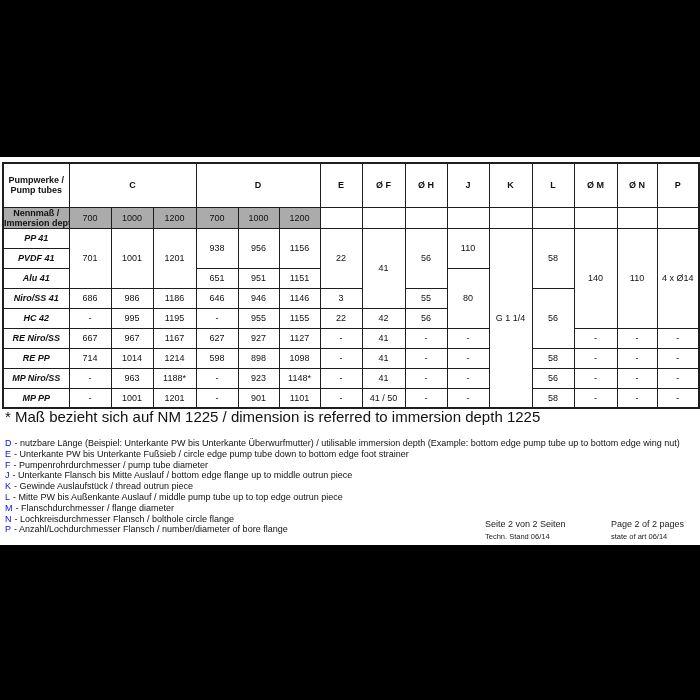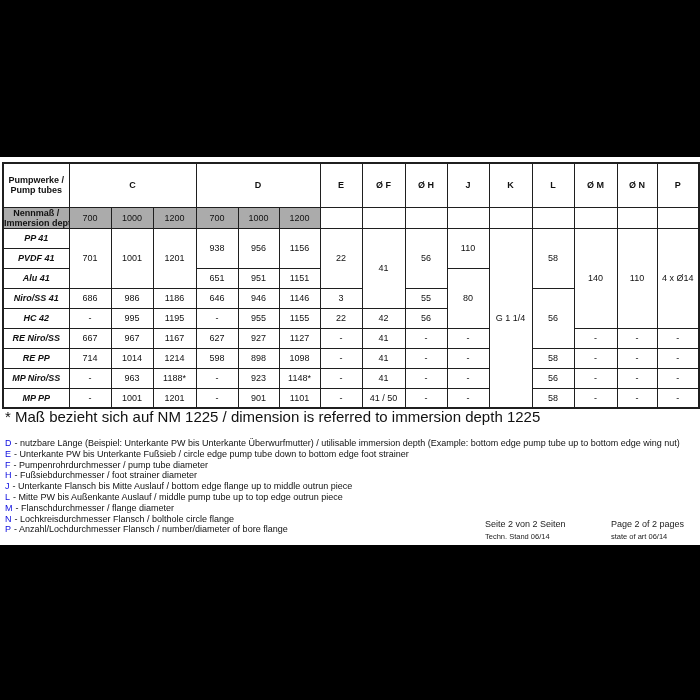--- a/index.html
+++ b/index.html
@@ -238,22 +238,22 @@
       <td>-</td>
     </tr>
   </tbody>
     </table>
 
   <div class="legend">
     <div class="footnote">* Maß bezieht sich auf NM 1225 / dimension is referred to immersion depth 1225</div>
     <div class="legend-item"><span class="key">D</span><span class="txt">- nutzbare Länge (Beispiel: Unterkante PW bis Unterkante Überwurfmutter) / utilisable immersion depth (Example: bottom edge pump tube up to bottom edge wing nut)</span></div>
     <div class="legend-item"><span class="key">E</span><span class="txt">- Unterkante PW bis Unterkante Fußsieb / circle edge pump tube down to bottom edge foot strainer</span></div>
     <div class="legend-item"><span class="key">F</span><span class="txt">- Pumpenrohrdurchmesser / pump tube diameter</span></div>
-    <div class="legend-item"><span class="key">H</span><span class="txt">- Fußsiebdurchmesser / foot strainer diameter</span></div>
     <div class="legend-item"><span class="key">J</span><span class="txt">- Unterkante Flansch bis Mitte Auslauf / bottom edge flange up to middle outrun piece</span></div>
+    <div class="legend-item"><span class="key">K</span><span class="txt">- Gewinde Auslaufstück / thread outrun piece</span></div>
     <div class="legend-item"><span class="key">L</span><span class="txt">- Mitte PW bis Außenkante Auslauf / middle pump tube up to top edge outrun piece</span></div>
     <div class="legend-item"><span class="key">M</span><span class="txt">- Flanschdurchmesser / flange diameter</span></div>
     <div class="legend-item"><span class="key">N</span><span class="txt">- Lochkreisdurchmesser Flansch / bolthole circle flange</span></div>
     <div class="legend-item"><span class="key">P</span><span class="txt">- Anzahl/Lochdurchmesser Flansch / number/diameter of bore flange</span></div>
   </div>
 
   <div class="pageinfo pi-de">
     <div>Seite 2 von 2 Seiten</div>
     <div class="sub">Techn. Stand 06/14</div>
   </div>

